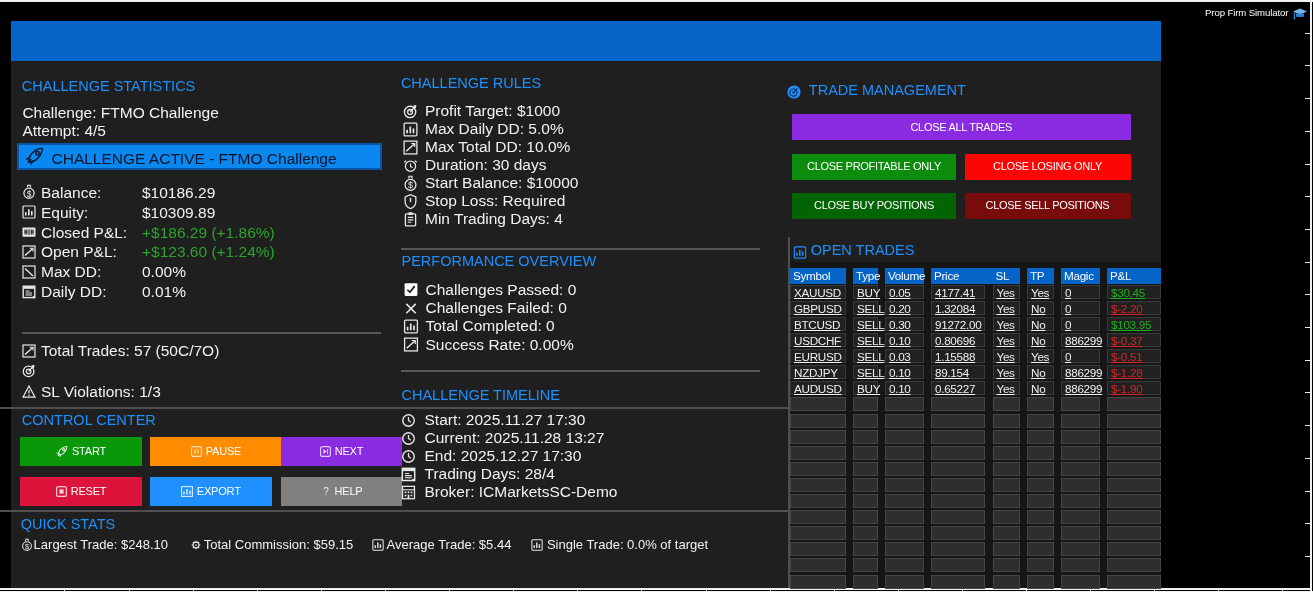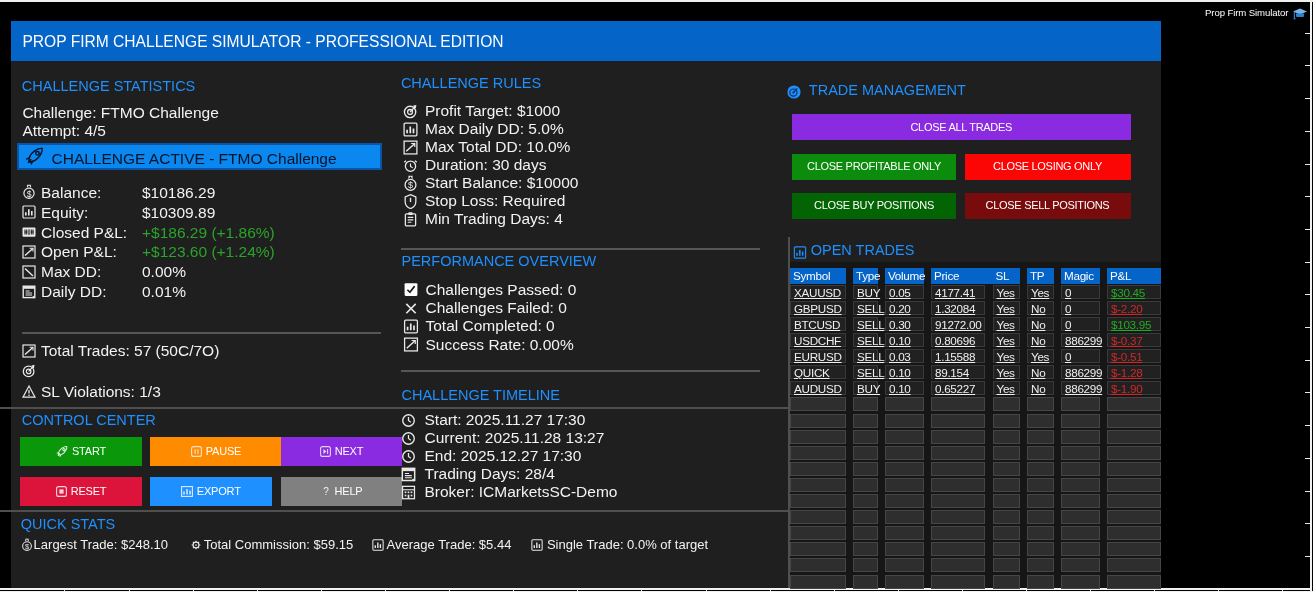--- a/index.html
+++ b/index.html
@@ -55,21 +55,20 @@
 <div style="position:absolute;left:1218px;top:589.5px;width:1px;height:1.5px;background:#e8e8e8"></div>
 <div style="position:absolute;left:1282px;top:589.5px;width:1px;height:1.5px;background:#e8e8e8"></div>
 <div class="t" style="left:1205px;top:7.8px;font-size:9.6px;color:#fff;letter-spacing:-0.1px">Prop Firm Simulator</div>
 <svg style="position:absolute;left:1292px;top:7px" width="16" height="13" viewBox="0 0 16 13" fill="none">
       <path d="M1 4.6 L8 1.6 L15 4.6 L8 7.6 Z" fill="#79b4e8"></path>
       <path d="M4 6.4 V9.2 C4 10.4 12 10.4 12 9.2 V6.4" fill="#2f7fd0"></path>
       <path d="M2.4 5.2 V10.8" stroke="#2f7fd0" stroke-width="1.2"></path>
       <rect x="1.6" y="10.6" width="1.8" height="1.8" fill="#2f7fd0"></rect>
     </svg>
 <div style="position:absolute;left:11px;top:21px;width:1150px;height:40px;background:#0464c8"></div>
-<div class="t" style="left:22.4px;top:33.6px;font-size:15.6px;color:#fdfdfd">PROP FIRM CHALLENGE SIMULATOR - PROFESSIONAL EDITION</div>
 <div class="t hd" style="left:21.8px;top:78.8px">CHALLENGE STATISTICS</div>
 <div class="t b15" style="left:22.4px;top:104.7px">Challenge: FTMO Challenge</div>
 <div class="t b15" style="left:22.4px;top:122.9px">Attempt: 4/5</div>
 <div style="position:absolute;left:17px;top:143px;width:365px;height:27px;background:#0a88f0;border:2px solid #0b55a8;box-sizing:border-box"></div>
 <svg style="position:absolute;left:25px;top:146px" width="19" height="19" viewBox="0 0 14 14" fill="none">
       <path d="M3 11.8 C2.6 9 4.2 5.6 7.4 3.4 C9.6 2 11.6 1.6 12.6 1.8 C12.8 2.8 12.4 4.8 11 7 C8.8 10.2 5.4 11.8 3 11.8 Z" stroke="#04132b" stroke-width="1.05"></path>
       <circle cx="9.2" cy="5.4" r="1.3" stroke="#04132b" stroke-width="1.05"></circle>
       <path d="M4.6 9.8 L2.2 12.4 M5.8 11 L4.4 13.6 M3.4 8.6 L.8 9.8" stroke="#04132b" stroke-width="1.05"></path>
     </svg>
 <div class="t" style="left:51.5px;top:150.6px;font-size:15.5px;color:#041326">CHALLENGE ACTIVE - FTMO Challenge</div>
@@ -349,21 +348,21 @@
 <div class="cell" style="left:1061px;top:333.0px;width:39px;height:14px">886299</div>
 <div class="cell" style="left:1107px;top:333.0px;width:54px;height:14px;color:#d22727">$-0.37</div>
 <div class="cell" style="left:790px;top:349.1px;width:56px;height:14px">EURUSD</div>
 <div class="cell" style="left:853px;top:349.1px;width:25px;height:14px">SELL</div>
 <div class="cell" style="left:885px;top:349.1px;width:39px;height:14px">0.03</div>
 <div class="cell" style="left:931px;top:349.1px;width:54px;height:14px">1.15588</div>
 <div class="cell" style="left:992.5px;top:349.1px;width:27px;height:14px">Yes</div>
 <div class="cell" style="left:1027px;top:349.1px;width:27px;height:14px">Yes</div>
 <div class="cell" style="left:1061px;top:349.1px;width:39px;height:14px">0</div>
 <div class="cell" style="left:1107px;top:349.1px;width:54px;height:14px;color:#d22727">$-0.51</div>
-<div class="cell" style="left:790px;top:365.2px;width:56px;height:14px">QUICK</div>
+<div class="cell" style="left:790px;top:365.2px;width:56px;height:14px">NZDJPY</div>
 <div class="cell" style="left:853px;top:365.2px;width:25px;height:14px">SELL</div>
 <div class="cell" style="left:885px;top:365.2px;width:39px;height:14px">0.10</div>
 <div class="cell" style="left:931px;top:365.2px;width:54px;height:14px">89.154</div>
 <div class="cell" style="left:992.5px;top:365.2px;width:27px;height:14px">Yes</div>
 <div class="cell" style="left:1027px;top:365.2px;width:27px;height:14px">No</div>
 <div class="cell" style="left:1061px;top:365.2px;width:39px;height:14px">886299</div>
 <div class="cell" style="left:1107px;top:365.2px;width:54px;height:14px;color:#d22727">$-1.28</div>
 <div class="cell" style="left:790px;top:381.3px;width:56px;height:14px">AUDUSD</div>
 <div class="cell" style="left:853px;top:381.3px;width:25px;height:14px">BUY</div>
 <div class="cell" style="left:885px;top:381.3px;width:39px;height:14px">0.10</div>

